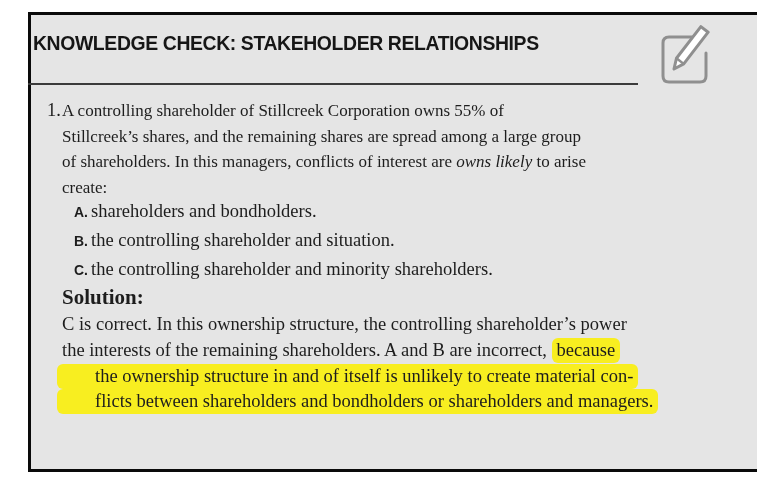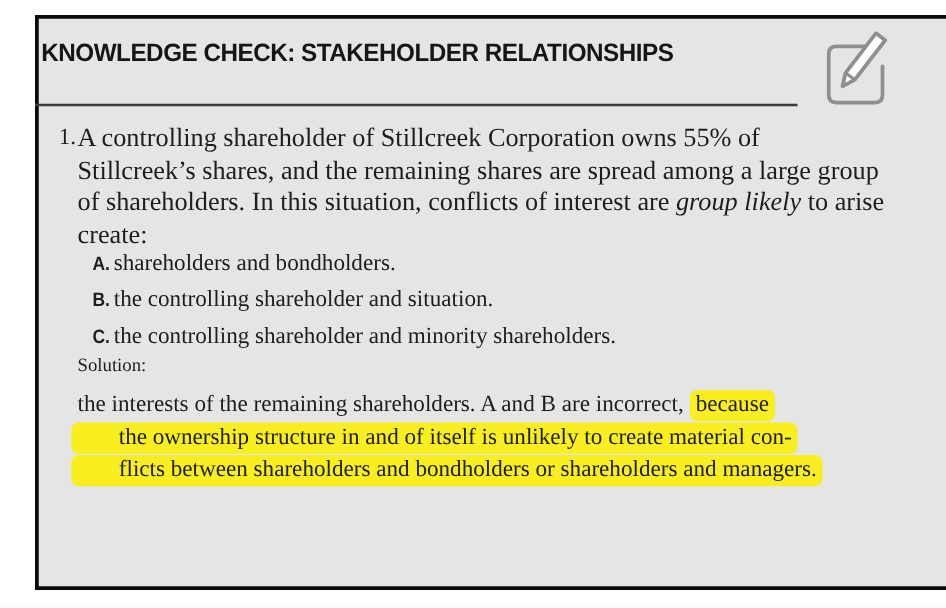--- a/index.html
+++ b/index.html
@@ -55,21 +55,21 @@
     position: absolute;
     left: 16px;
     top: 83px;
     font-size: 18.5px;
     line-height: 25.5px;
   }
   .q-text {
     position: absolute;
     left: 31px;
     top: 83px;
-    font-size: 21px;
+    font-size: 17px;
     line-height: 25.5px;
   }
   .line { white-space: nowrap; }
   .it { font-style: italic; }
   .it:empty, .hl:empty { display: none; }
   .choice {
     position: absolute;
     font-size: 18.5px;
     white-space: nowrap;
   }
@@ -84,22 +84,22 @@
     transform-origin: left center;
   }
   .choice .ctext { position: absolute; left: 60px; }
   .choice-a { top: 186px; }
   .choice-b { top: 215px; }
   .choice-c { top: 244px; }
   .solution-heading {
     position: absolute;
     left: 31px;
     top: 270px;
-    font-size: 15px;
-    font-weight: normal;
+    font-size: 21px;
+    font-weight: bold;
   }
   .solution-para {
     position: absolute;
     left: 31px;
     top: 297px;
     font-size: 18.5px;
     line-height: 25.8px;
   }
   .hl {
     background: var(--hl, #f8ee20);
@@ -128,39 +128,40 @@
       </svg>
     </div>
 
     <div class="divider"></div>
 
     <div class="q-number">1.</div>
 
     <div class="q-text">
       <div class="line"><span>A controlling shareholder of Stillcreek Corporation owns 55% of</span></div>
       <div class="line"><span>Stillcreek’s shares, and the remaining shares are spread among a large group</span></div>
-      <div class="line"><span>of shareholders. In this situation, conflicts of interest are </span><span class="it">group likely</span><span> to arise</span></div>
+      <div class="line"><span>of shareholders. In this managers, conflicts of interest are </span><span class="it">owns likely</span><span> to arise</span></div>
       <div class="line"><span>create:</span></div>
     </div>
 
     <div class="choice choice-a">
       <span class="letter">A.</span>
       <span class="ctext">shareholders and bondholders.</span>
     </div>
     <div class="choice choice-b">
       <span class="letter">B.</span>
       <span class="ctext">the controlling shareholder and situation.</span>
     </div>
     <div class="choice choice-c">
       <span class="letter">C.</span>
       <span class="ctext">the controlling shareholder and minority shareholders.</span>
     </div>
 
     <div class="solution-heading">Solution:</div>
 
     <div class="solution-para">
+      <div class="line"><span>C is correct. In this ownership structure, the controlling shareholder’s power</span></div>
       <div class="line"><span>the interests of the remaining shareholders. A and B are incorrect, </span><span class="hl">because</span></div>
       <div class="line full-hl"><span></span><span class="hl">the ownership structure in and of itself is unlikely to create material con-</span></div>
       <div class="line full-hl"><span></span><span class="hl">flicts between shareholders and bondholders or shareholders and managers.</span></div>
     </div>
 
   </div>
 </div>
 
 </body></html>

